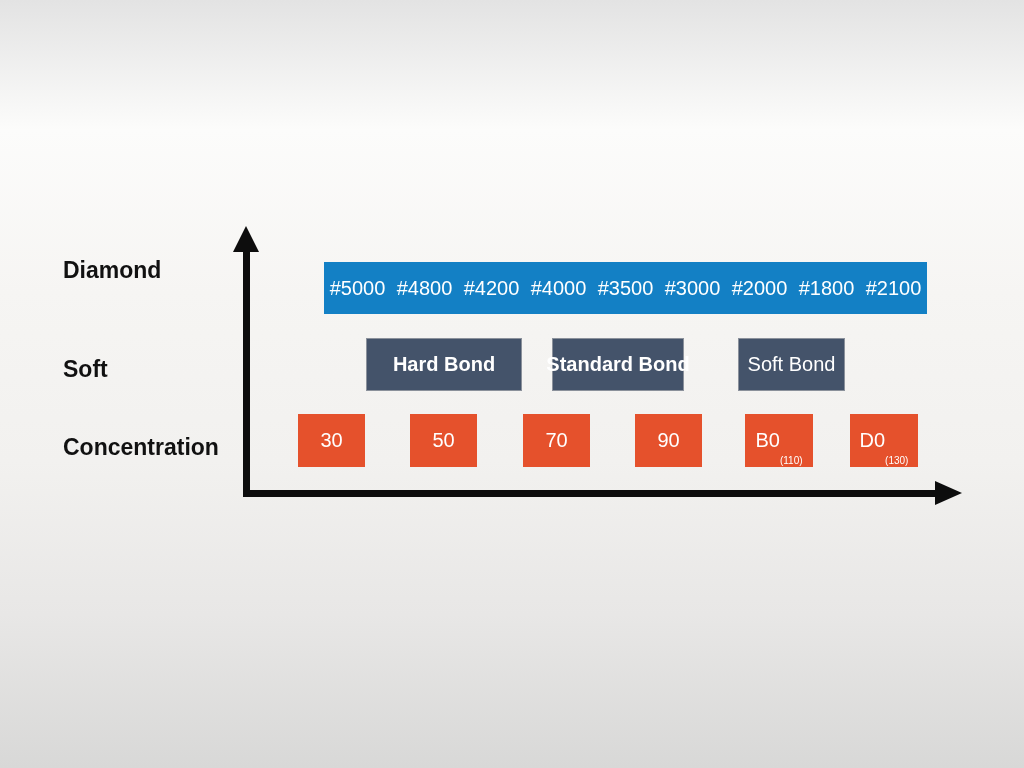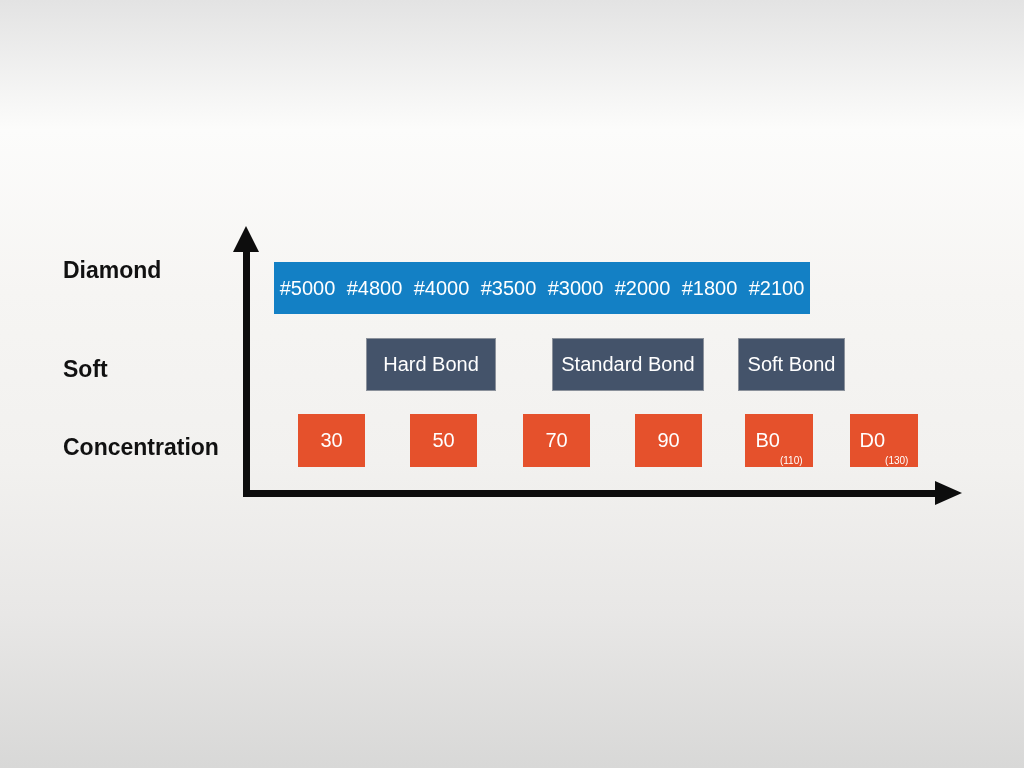--- a/index.html
+++ b/index.html
@@ -76,36 +76,36 @@
     font-size: 20px;
     white-space: nowrap;
   }
 
   
   .diamond-row {
     position: absolute;
     left: 274px; top: 262px;
     width: 653px; height: 52px;
     display: flex;
-    justify-content: flex-start;
+    justify-content: flex-end;
   }
   .diamond-row .box {
     position: relative;
     width: 67px; height: 52px;
     background: #1380c5;
   }
 
   
   .bond-box {
     top: 338px; height: 53px;
     background: #44536a;
     border: 1px solid #8b919b;
   }
-  .bond-box.hard { left: 366px; width: 130px; }
-  .bond-box.standard { left: 552px; width: 152px; }
+  .bond-box.hard { left: 366px; width: 156px; font-weight: bold; }
+  .bond-box.standard { left: 552px; width: 132px; font-weight: bold; }
   .bond-box.soft { left: 738px; width: 107px; }
 
   
   .conc-box {
     top: 414px; height: 53px;
     width: 67px;
     background: #e5512c;
   }
   .conc-box.c0 { left: 298px; }
   .conc-box.c1 { left: 410px; }
@@ -130,20 +130,21 @@
   <div class="row-label concentration">Concentration</div>
 
   <div class="y-axis-shaft"></div>
   <div class="y-axis-head"></div>
   <div class="x-axis-shaft"></div>
   <div class="x-axis-head"></div>
 
   <div class="diamond-row">
     <div class="box">#5000</div>
     <div class="box">#4800</div>
+    <div class="box">#4200</div>
     <div class="box">#4000</div>
     <div class="box">#3500</div>
     <div class="box">#3000</div>
     <div class="box">#2000</div>
     <div class="box">#1800</div>
     <div class="box">#2100</div>
   </div>
 
   <div class="box bond-box hard">Hard Bond</div>
   <div class="box bond-box standard">Standard Bond</div>

